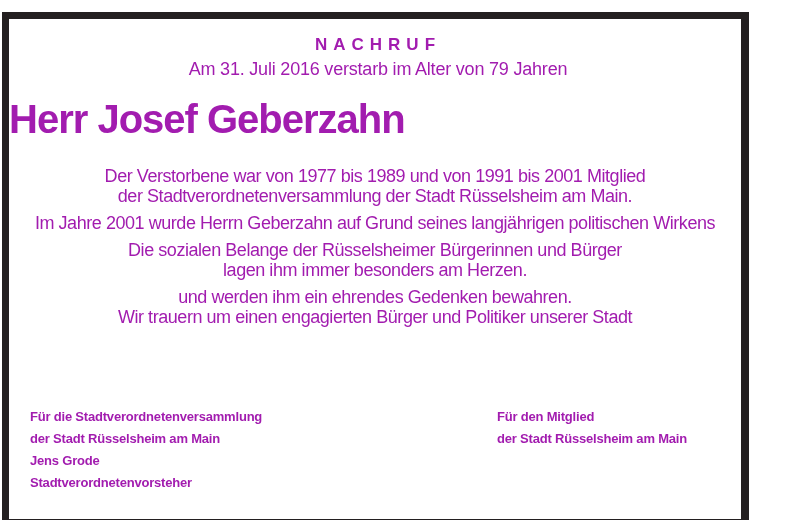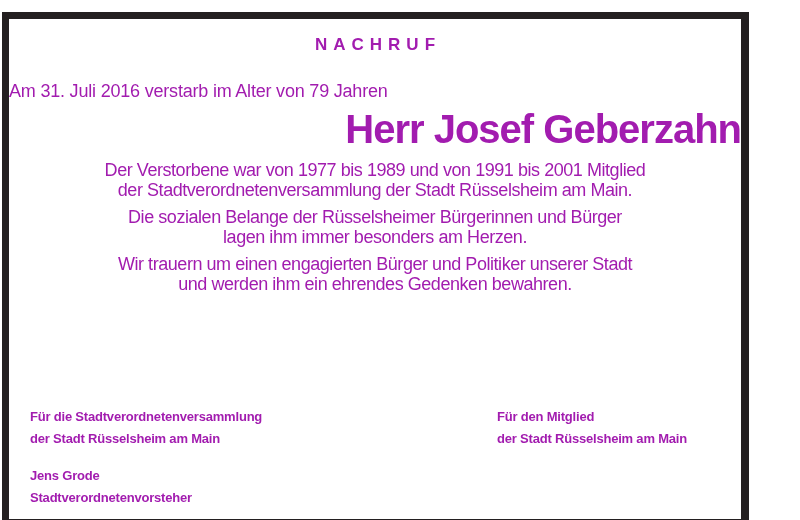--- a/index.html
+++ b/index.html
@@ -24,34 +24,35 @@
   }
   .kicker {
     margin-top: 16px;
     text-align: center;
     font-weight: bold;
     font-size: 17px;
     letter-spacing: 6px;
     text-indent: 6px; 
   }
   .intro {
-    margin-top: 26px;
+    margin-top: 4px;
+    text-align: center;
     font-size: 18px;
     letter-spacing: -0.2px;
+    padding-left: 6px;
   }
   .name {
-    margin-top: 4px;
-    text-align: right;
+    margin-top: 16px;
+    text-align: left;
     font-weight: bold;
     font-size: 40px;
     letter-spacing: -1px;
     line-height: 46px;
-    padding-left: 29px;
   }
-  .paras { margin-top: 8px; }
+  .paras { margin-top: 24px; }
   .para {
     margin: 7px 0;
     text-align: center;
     font-size: 18px;
     line-height: 20px;
     letter-spacing: -0.45px;
   }
   .line { white-space: nowrap; }
   .sigs {
     position: absolute;
@@ -62,48 +63,49 @@
     font-size: 13px;
     line-height: 22px;
     letter-spacing: -0.2px;
   }
   .sig-left {
     margin-left: 21px;
     width: 467px;
     flex: 0 0 auto;
   }
   .sig-right { flex: 1 1 auto; }
-  .sig-person { margin-top: 15px; }
+  .sig-person { }
 </style>
 </head>
 <body>
 
 <div class="page">
   <div class="frame">
 
     <div class="kicker">NACHRUF</div>
 
     <div class="intro">Am 31. Juli 2016 verstarb im Alter von 79 Jahren</div>
 
     <div class="name">Herr Josef Geberzahn</div>
 
     <div class="paras">
       <div class="para">
         <div class="line">Der Verstorbene war von 1977 bis 1989 und von 1991 bis 2001 Mitglied</div>
         <div class="line">der Stadtverordnetenversammlung der Stadt Rüsselsheim am Main.</div>
       </div>
       <div class="para">
+        <div class="line">Im Jahre 2001 wurde Herrn Geberzahn auf Grund seines langjährigen politischen Wirkens</div>
       </div>
       <div class="para">
         <div class="line">Die sozialen Belange der Rüsselsheimer Bürgerinnen und Bürger</div>
         <div class="line">lagen ihm immer besonders am Herzen.</div>
       </div>
       <div class="para">
+        <div class="line">und werden ihm ein ehrendes Gedenken bewahren.</div>
         <div class="line">Wir trauern um einen engagierten Bürger und Politiker unserer Stadt</div>
-        <div class="line">und werden ihm ein ehrendes Gedenken bewahren.</div>
       </div>
     </div>
 
     <div class="sigs">
       <div class="sig-left">
         <div class="line">Für die Stadtverordnetenversammlung</div>
         <div class="line">der Stadt Rüsselsheim am Main</div>
         <div class="sig-person">Jens Grode</div>
         <div>Stadtverordnetenvorsteher</div>
       </div>

